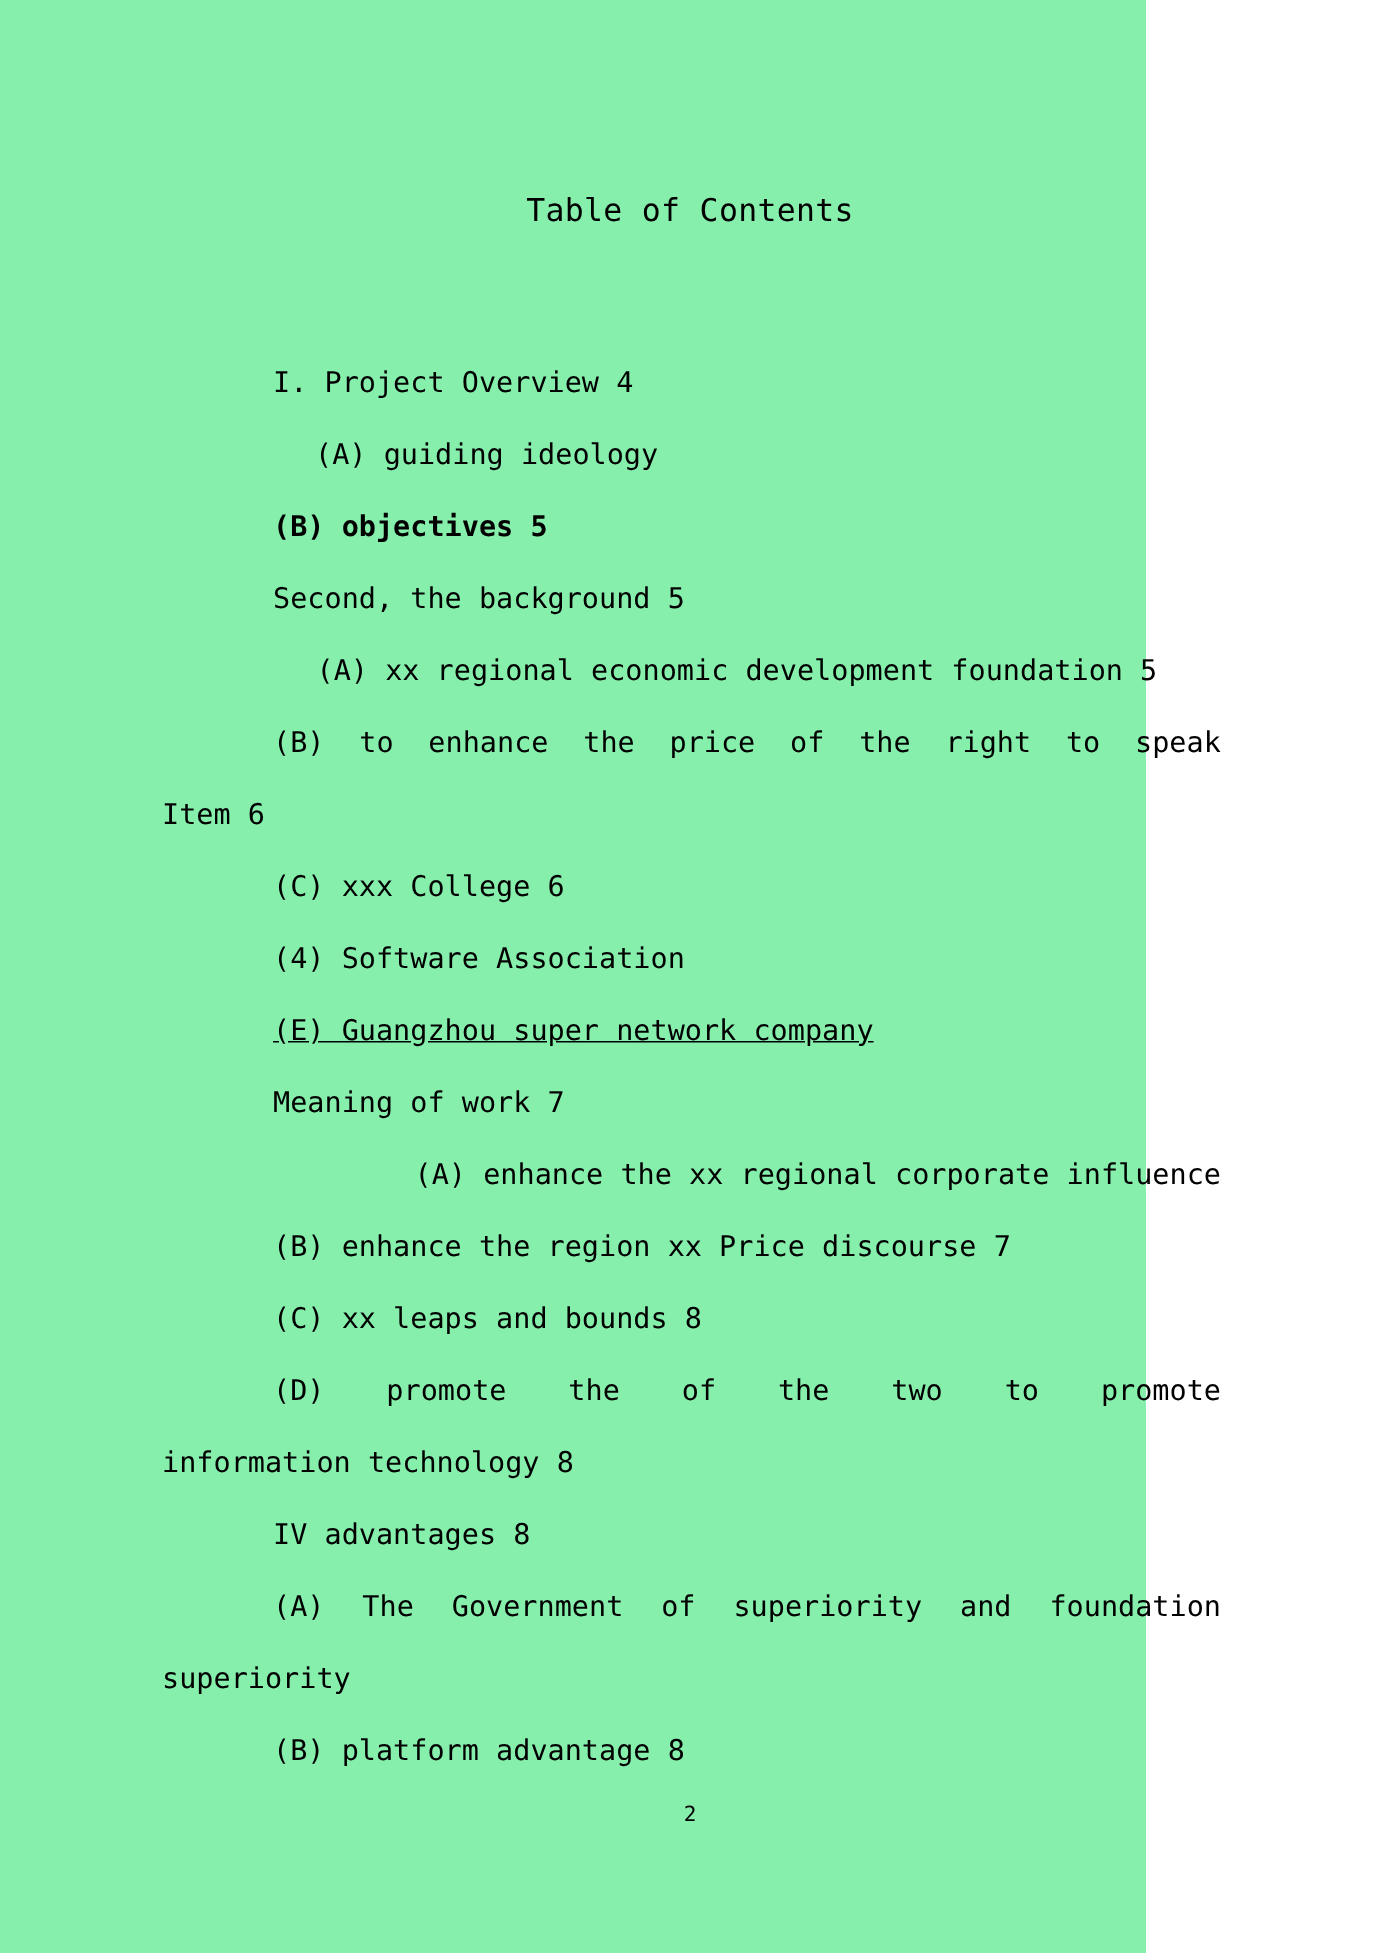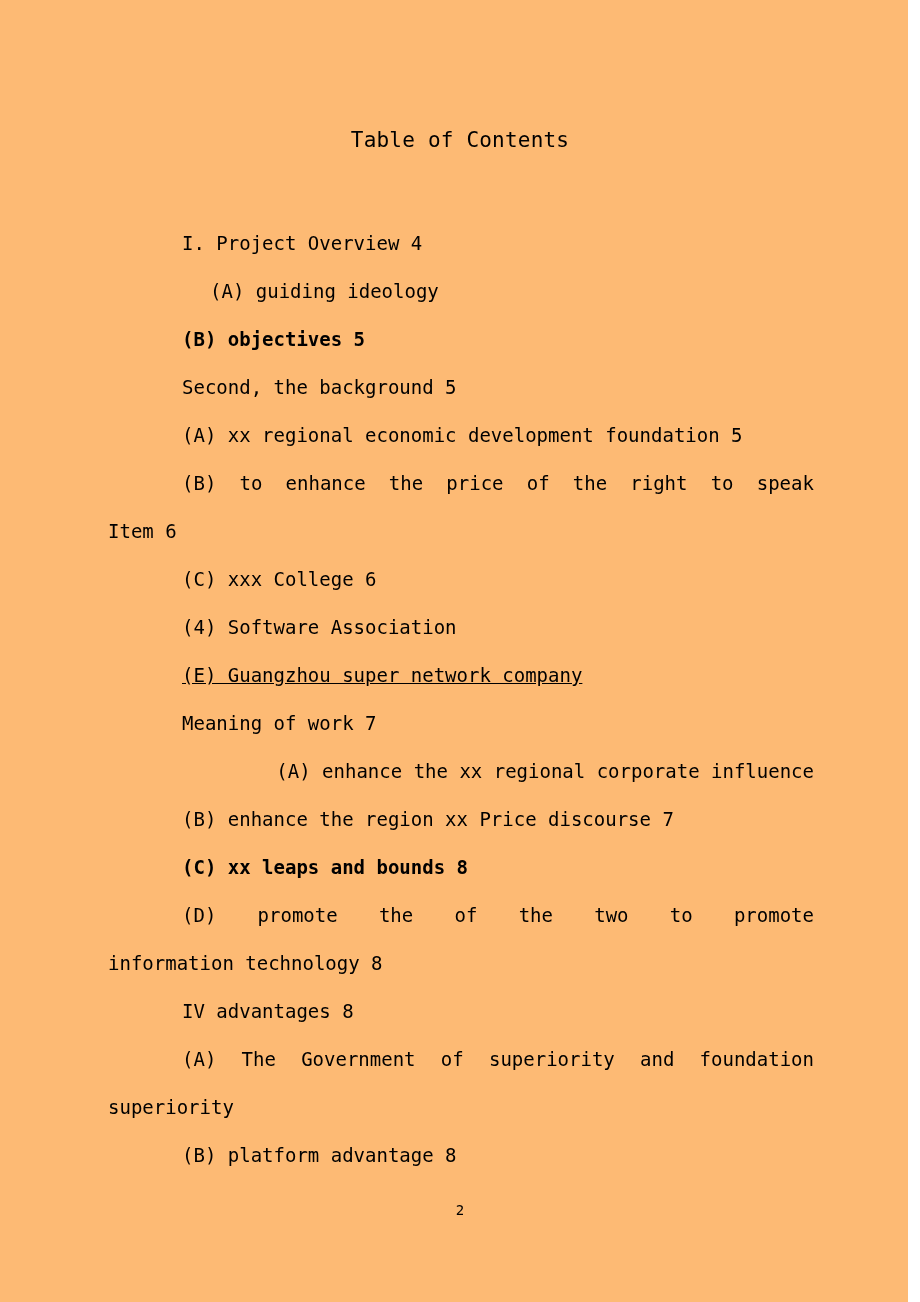--- a/index.html
+++ b/index.html
@@ -13,41 +13,41 @@
     position: relative;
     font-family: "DejaVu Sans Mono", "Liberation Mono", monospace;
     color: #000000;
     overflow: hidden;
   }
 
   .page {
     position: absolute;
     left: 0;
     top: 0;
-    width: 908px;
+    width: 764px;
     height: 1302px;
-    background: #fdba74;
+    background: #86efac;
   }
 
   .doc-title {
     position: absolute;
     left: 0;
     top: 126px;
     width: 920px;
     text-align: center;
     font-size: 21px;
     letter-spacing: 0.2px;
     line-height: 28px;
     white-space: pre;
   }
 
   .toc {
     position: absolute;
     left: 108px;
-    top: 219px;
+    top: 231px;
     width: 706px;
   }
 
   .toc-entry {
     font-size: 19px;
     line-height: 48px;
     height: 48px;
     white-space: pre;
     text-align: left;
   }
@@ -92,29 +92,29 @@
 
 <div class="page">
 
   <div class="doc-title">Table of Contents</div>
 
   <div class="toc" id="toc-list">
       <div class="toc-entry ind-2"><div style="white-space: pre;">I. Project Overview 4</div></div>
       <div class="toc-entry ind-2"><div style="white-space: pre; margin-left: 28px;">(A) guiding ideology</div></div>
       <div class="toc-entry ind-2"><div style="white-space: pre; font-weight: bold;">(B) objectives 5</div></div>
       <div class="toc-entry ind-2"><div style="white-space: pre;">Second, the background 5</div></div>
-      <div class="toc-entry ind-2"><div style="white-space: pre;">(A) xx regional economic development foundation 5</div></div>
+      <div class="toc-entry ind-2"><div style="white-space: pre; margin-left: 29px;">(A) xx regional economic development foundation 5</div></div>
       <div class="toc-entry wrap"><div class="line-just"><span>(B)</span><span>to</span><span>enhance</span><span>the</span><span>price</span><span>of</span><span>the</span><span>right</span><span>to</span><span>speak</span></div><div class="line-cont">Item 6</div></div>
       <div class="toc-entry ind-2"><div style="white-space: pre;">(C) xxx College 6</div></div>
       <div class="toc-entry ind-2"><div style="white-space: pre;">(4) Software Association</div></div>
       <div class="toc-entry ind-2"><div style="white-space: pre; text-decoration: underline;">(E) Guangzhou super network company</div></div>
       <div class="toc-entry ind-2"><div style="white-space: pre;">Meaning of work 7</div></div>
       <div class="toc-entry ind-2"><div style="white-space: pre; text-align: right;">(A) enhance the xx regional corporate influence</div></div>
       <div class="toc-entry ind-2"><div style="white-space: pre;">(B) enhance the region xx Price discourse 7</div></div>
-      <div class="toc-entry ind-2"><div style="white-space: pre; font-weight: bold;">(C) xx leaps and bounds 8</div></div>
+      <div class="toc-entry ind-2"><div style="white-space: pre;">(C) xx leaps and bounds 8</div></div>
       <div class="toc-entry wrap"><div class="line-just"><span>(D)</span><span>promote</span><span>the</span><span>of</span><span>the</span><span>two</span><span>to</span><span>promote</span></div><div class="line-cont">information technology 8</div></div>
       <div class="toc-entry ind-2"><div style="white-space: pre;">IV advantages 8</div></div>
       <div class="toc-entry wrap"><div class="line-just"><span>(A)</span><span>The</span><span>Government</span><span>of</span><span>superiority</span><span>and</span><span>foundation</span></div><div class="line-cont">superiority</div></div>
       <div class="toc-entry ind-2"><div style="white-space: pre;">(B) platform advantage 8</div></div>
     </div>
 
   <div class="page-number">2</div>
 
 </div>
 

